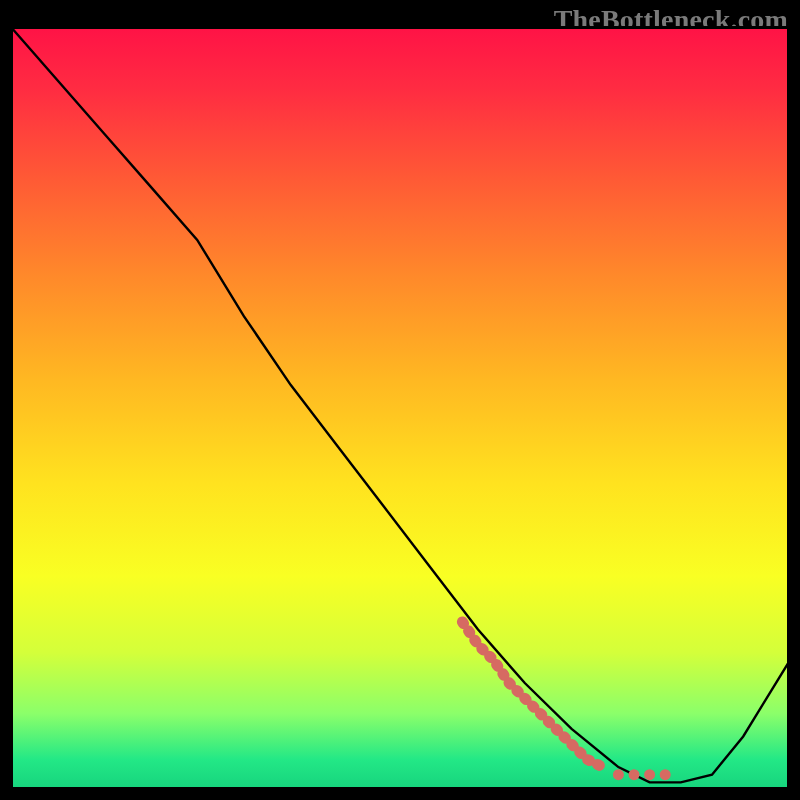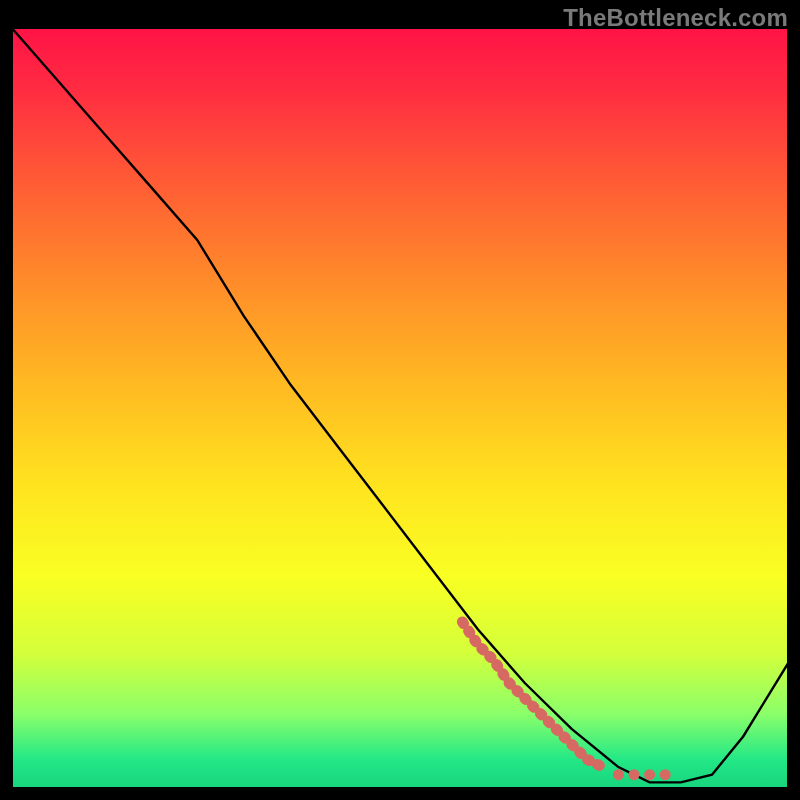--- a/index.html
+++ b/index.html
@@ -51,23 +51,24 @@
     top: 0;
     width: 780px;
     height: 764px;
     pointer-events: none;
   }
   .watermark {
     position: absolute;
     top: 4px;
     right: 12px;
     color: #7a7a7a;
-    font-size: 24px;
+    font-size: 28px;
     font-weight: 600;
     letter-spacing: 0.2px;
+    font-family: Liberation Serif, serif;
   }
 </style>
 </head>
 <body>
 
 <div class="watermark">TheBottleneck.com</div>
 
 <div class="frame">
 
   <div class="plot"></div>

